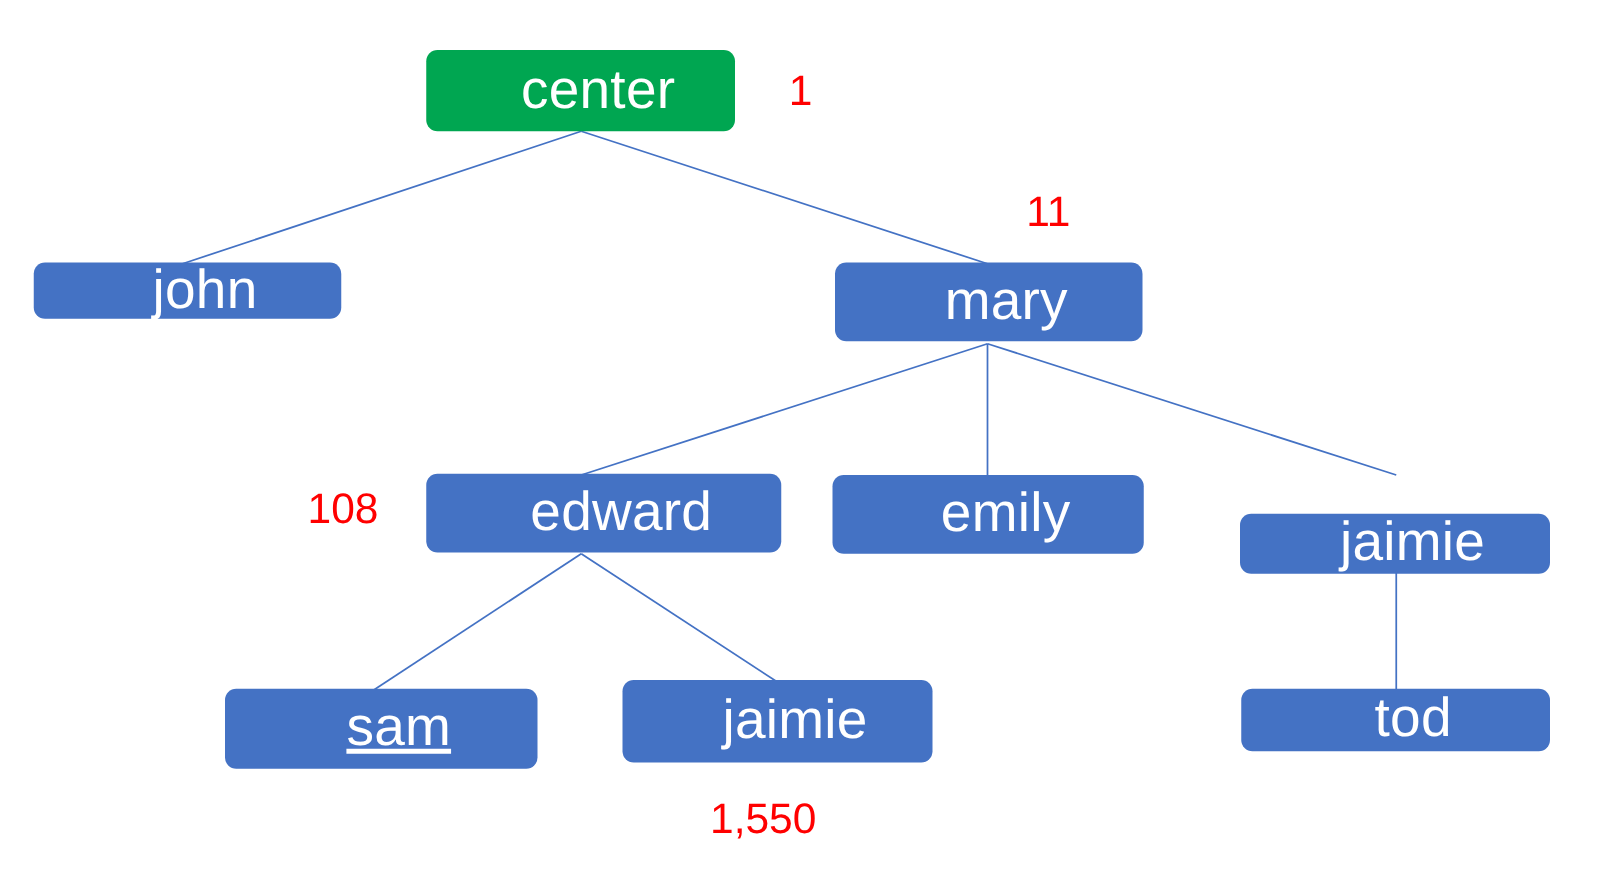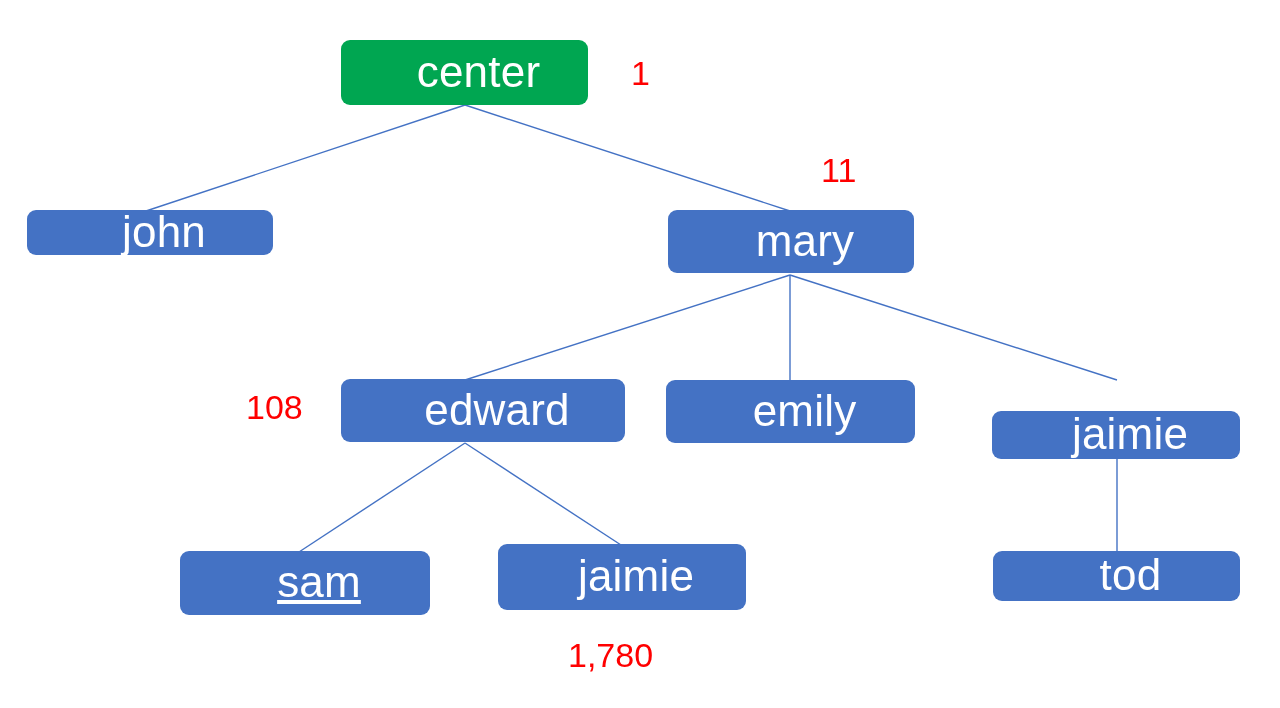--- a/index.html
+++ b/index.html
@@ -98,16 +98,16 @@
         <span class="node-label">jaimie</span>
       </div>
       <div class="node" style="left: 993px; top: 551px; width: 247px; height: 50px; background: rgb(68, 114, 196); font-size: 44px;">
         <span class="node-label">tod</span>
       </div>
     </div>
   <div id="annotation-layer">
       <div class="annotation" style="left: 631px; top: 56px; font-size: 34px; color: rgb(255, 0, 0);">1</div>
       <div class="annotation" style="left: 821px; top: 153px; font-size: 34px; color: rgb(255, 0, 0);">11</div>
       <div class="annotation" style="left: 246px; top: 390px; font-size: 34px; color: rgb(255, 0, 0);">108</div>
-      <div class="annotation" style="left: 568px; top: 638px; font-size: 34px; color: rgb(255, 0, 0);">1,780</div>
+      <div class="annotation" style="left: 568px; top: 638px; font-size: 34px; color: rgb(255, 0, 0);">1,550</div>
     </div>
 
 </div>
 
 </body></html>

